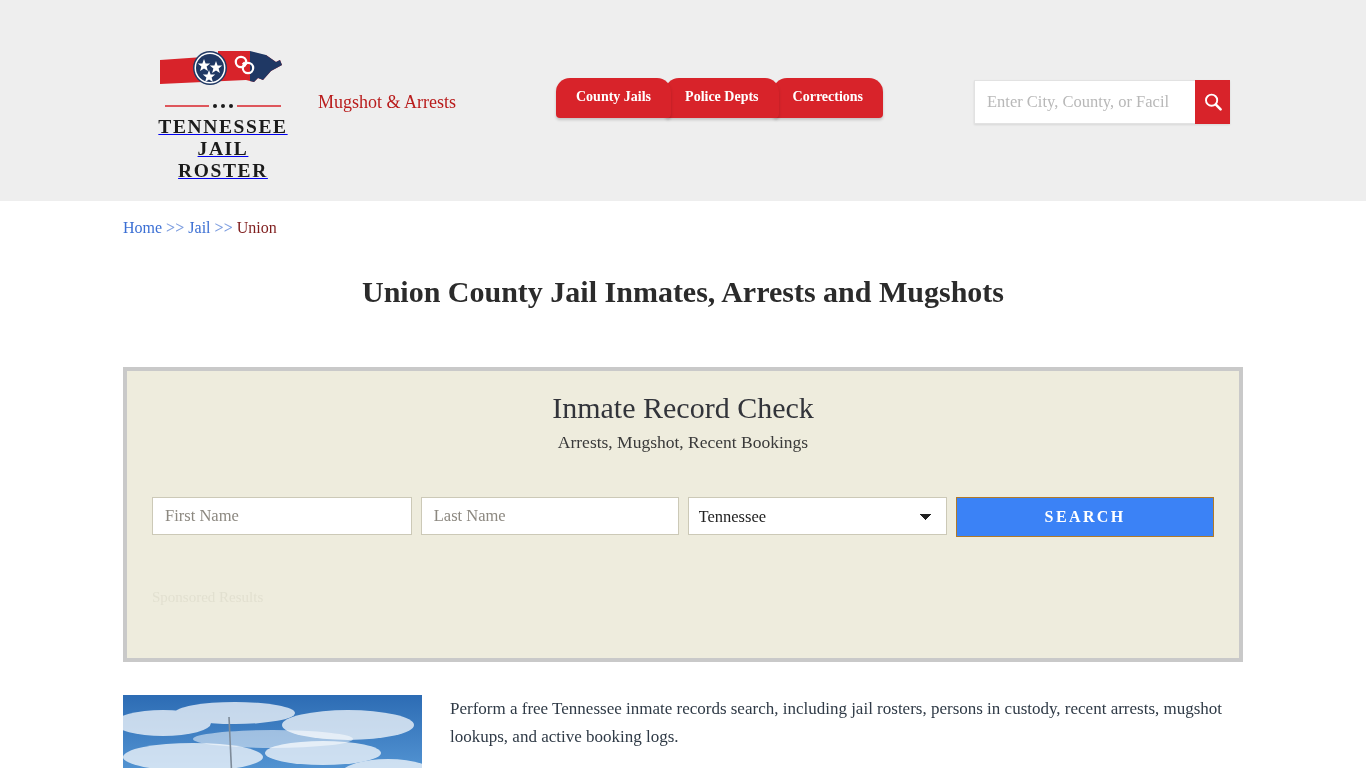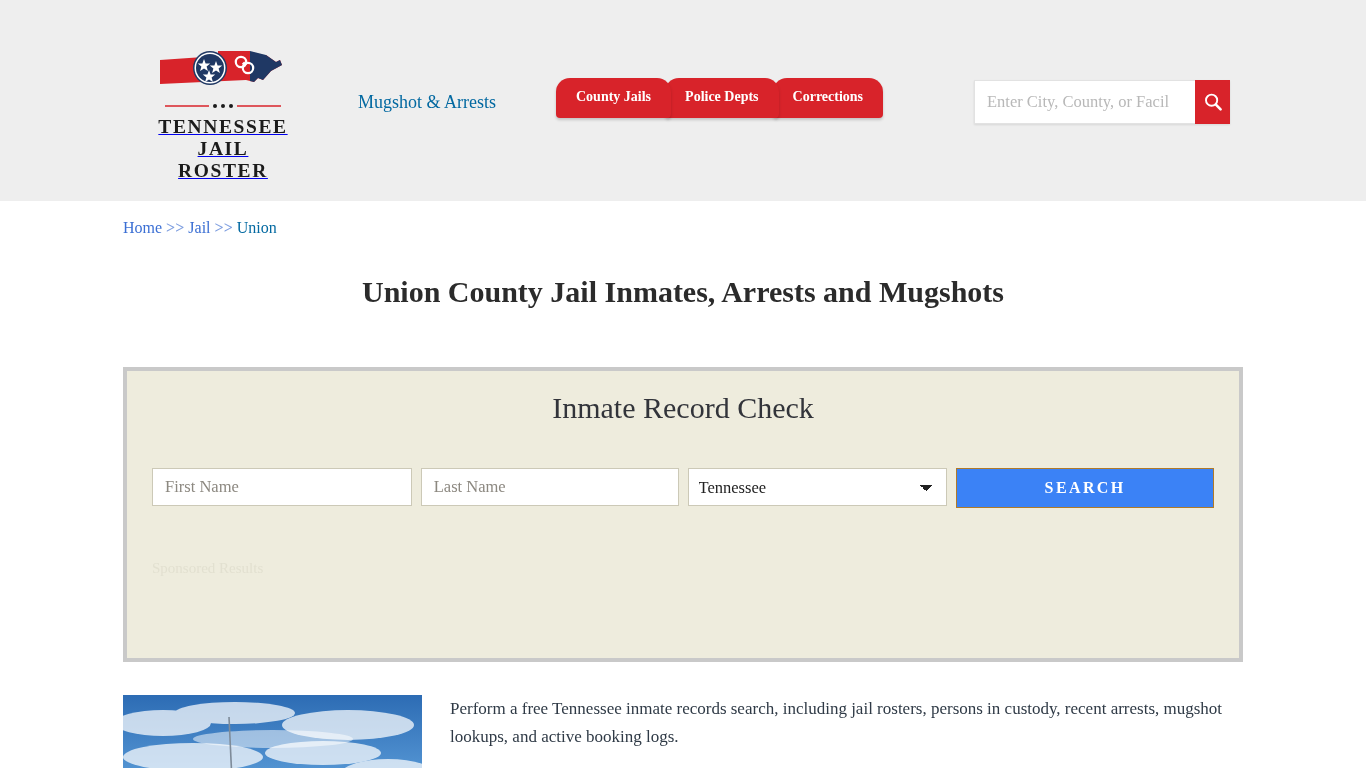--- a/index.html
+++ b/index.html
@@ -46,24 +46,23 @@
     line-height: 1.12;
     font-size: 19.5px;
   }
   .logo-word .l2 { display:block; }
 
   .tagline {
     position: absolute;
     left: 195px;
     top: 92px;
     font-size: 18px;
-    color: #0369a1;
+    color: #b91c1c;
     font-family: "Liberation Serif", "DejaVu Serif", serif;
     white-space: nowrap;
-    margin-left: 40px;
   }
 
   
   .main-nav {
     position: absolute;
     left: 433px;
     top: 78px;
     display: flex;
     align-items: flex-start;
   }
@@ -121,21 +120,21 @@
   .breadcrumb {
     width: 1120px;
     margin: 0 auto;
     padding-top: 18px;
     font-size: 16px;
     color: #444;
     font-family: "Liberation Serif", "DejaVu Serif", serif;
   }
   .breadcrumb a { color: #3b6fd4; text-decoration: none; margin-top: 8px; }
   .breadcrumb .sep { color: #7f9fe0; padding: 0 4px; font-weight: bold; }
-  .breadcrumb .current { color: #0369a1; }
+  .breadcrumb .current { color: #7f1d1d; }
 
   
   .page-title {
     width: 1120px;
     margin: 0 auto;
     text-align: center;
     font-size: 30px;
     font-weight: bold;
     color: #2b2b2b;
     padding-top: 38px;
@@ -304,20 +303,21 @@
 
 <div class="breadcrumb">
   <a href="#">Home</a><span class="sep">&gt;&gt;</span><a href="#">Jail</a><span class="sep">&gt;&gt;</span><span class="current">Union</span>
 </div>
 
 <h1 class="page-title">Union County Jail Inmates, Arrests and Mugshots</h1>
 
 <div class="record-panel-wrap">
   <div class="record-panel">
     <div class="record-title">Inmate Record Check</div>
+    <div class="record-sub">Arrests, Mugshot, Recent Bookings</div>
 
     <div class="record-form">
       <input class="rf-field rf-first" type="text" placeholder="First Name" style="">
       <input class="rf-field rf-last" type="text" placeholder="Last Name" style="">
       <select class="rf-state">
         <option>Tennessee</option>
       </select>
       <button class="rf-search">SEARCH</button>
     </div>
 

